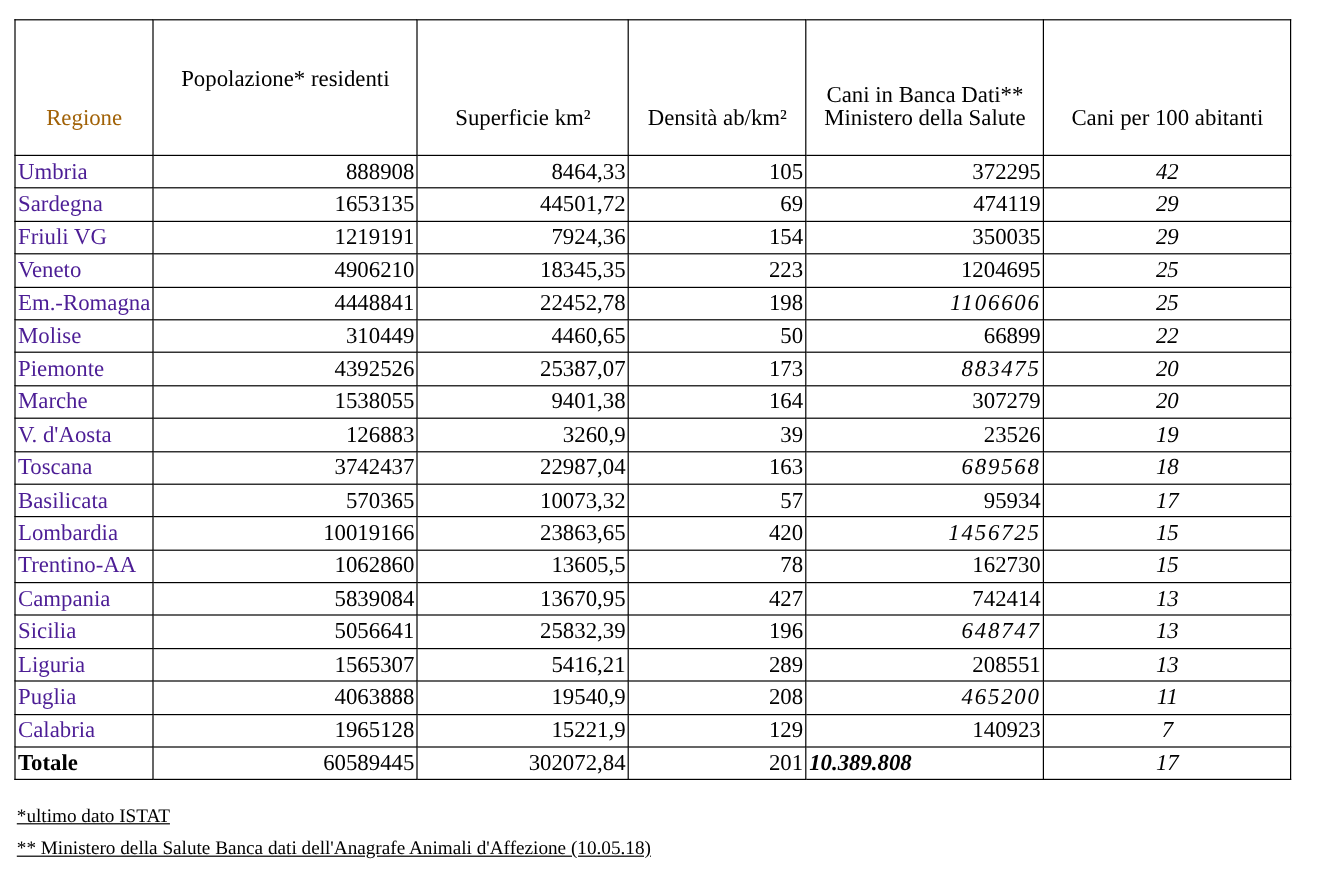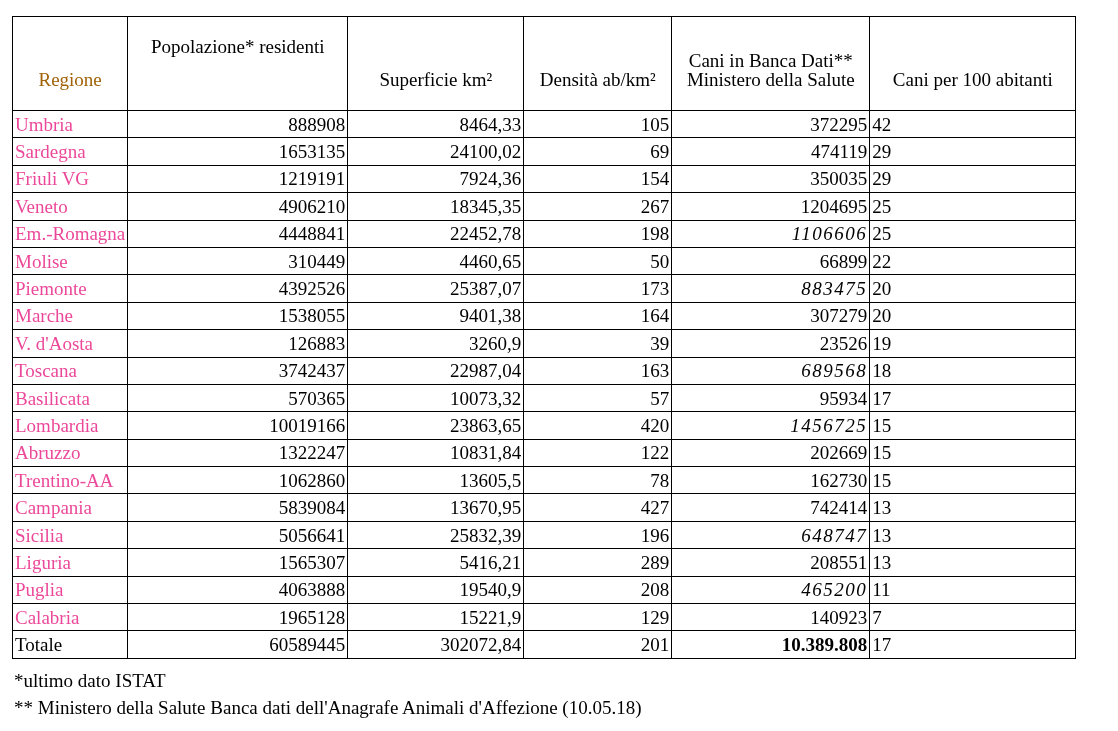--- a/index.html
+++ b/index.html
@@ -33,44 +33,45 @@
       font-weight: normal;
     }
     table.data-table thead th {
       height: 72px;
       vertical-align: bottom;
       padding-bottom: 21px;
       text-align: center;
     }
     table.data-table thead th.top-aligned {
       vertical-align: top;
-      padding-top: 20px;
+      padding-top: 40px;
       padding-bottom: 0;
     }
     .col-regione { width: 114px; }
     .col-pop { width: 220px; }
     .col-sup { width: 176px; }
     .col-dens { width: 148px; }
     .col-cani { width: 198px; }
     .col-per100 { width: 206px; }
 
     th.regione-header { color: #a16207; }
-    td.regione { color: #ec4899; text-align: left; padding-left: 1px; }
+    td.regione { color: #4c1d95; text-align: left; padding-left: 1px; }
     td.num { text-align: right; }
-    td.center { text-align: left; }
+    td.center { text-align: center; font-style: italic; }
     td.spaced { letter-spacing: 1.5px; font-style: italic; }
-    tr.total-row td.regione { color: #000; font-weight: normal; }
-    tr.total-row td.bold { font-weight: bold; text-align: right; }
+    tr.total-row td.regione { color: #000; font-weight: bold; }
+    tr.total-row td.bold { font-weight: bold; text-align: left; font-style: italic; }
 
     .footnotes {
       position: absolute;
       left: 14px;
       top: 667px;
-      font-size: 19px;
+      font-size: 16px;
       line-height: 27px;
+      text-decoration: underline;
     }
   </style>
 </head>
 <body>
 
 <table class="data-table">
   <colgroup>
     <col class="col-regione">
     <col class="col-pop">
     <col class="col-sup">
@@ -96,38 +97,38 @@
         <td class="regione">Umbria</td>
         <td class="num">888908</td>
         <td class="num">8464,33</td>
         <td class="num">105</td>
         <td class="num">372295</td>
         <td class="center">42</td>
       </tr>
       <tr>
         <td class="regione">Sardegna</td>
         <td class="num">1653135</td>
-        <td class="num">24100,02</td>
+        <td class="num">44501,72</td>
         <td class="num">69</td>
         <td class="num">474119</td>
         <td class="center">29</td>
       </tr>
       <tr>
         <td class="regione">Friuli VG</td>
         <td class="num">1219191</td>
         <td class="num">7924,36</td>
         <td class="num">154</td>
         <td class="num">350035</td>
         <td class="center">29</td>
       </tr>
       <tr>
         <td class="regione">Veneto</td>
         <td class="num">4906210</td>
         <td class="num">18345,35</td>
-        <td class="num">267</td>
+        <td class="num">223</td>
         <td class="num">1204695</td>
         <td class="center">25</td>
       </tr>
       <tr>
         <td class="regione">Em.-Romagna</td>
         <td class="num">4448841</td>
         <td class="num">22452,78</td>
         <td class="num">198</td>
         <td class="num spaced">1106606</td>
         <td class="center">25</td>
@@ -179,28 +180,20 @@
         <td class="num">57</td>
         <td class="num">95934</td>
         <td class="center">17</td>
       </tr>
       <tr>
         <td class="regione">Lombardia</td>
         <td class="num">10019166</td>
         <td class="num">23863,65</td>
         <td class="num">420</td>
         <td class="num spaced">1456725</td>
-        <td class="center">15</td>
-      </tr>
-      <tr>
-        <td class="regione">Abruzzo</td>
-        <td class="num">1322247</td>
-        <td class="num">10831,84</td>
-        <td class="num">122</td>
-        <td class="num">202669</td>
         <td class="center">15</td>
       </tr>
       <tr>
         <td class="regione">Trentino-AA</td>
         <td class="num">1062860</td>
         <td class="num">13605,5</td>
         <td class="num">78</td>
         <td class="num">162730</td>
         <td class="center">15</td>
       </tr>

